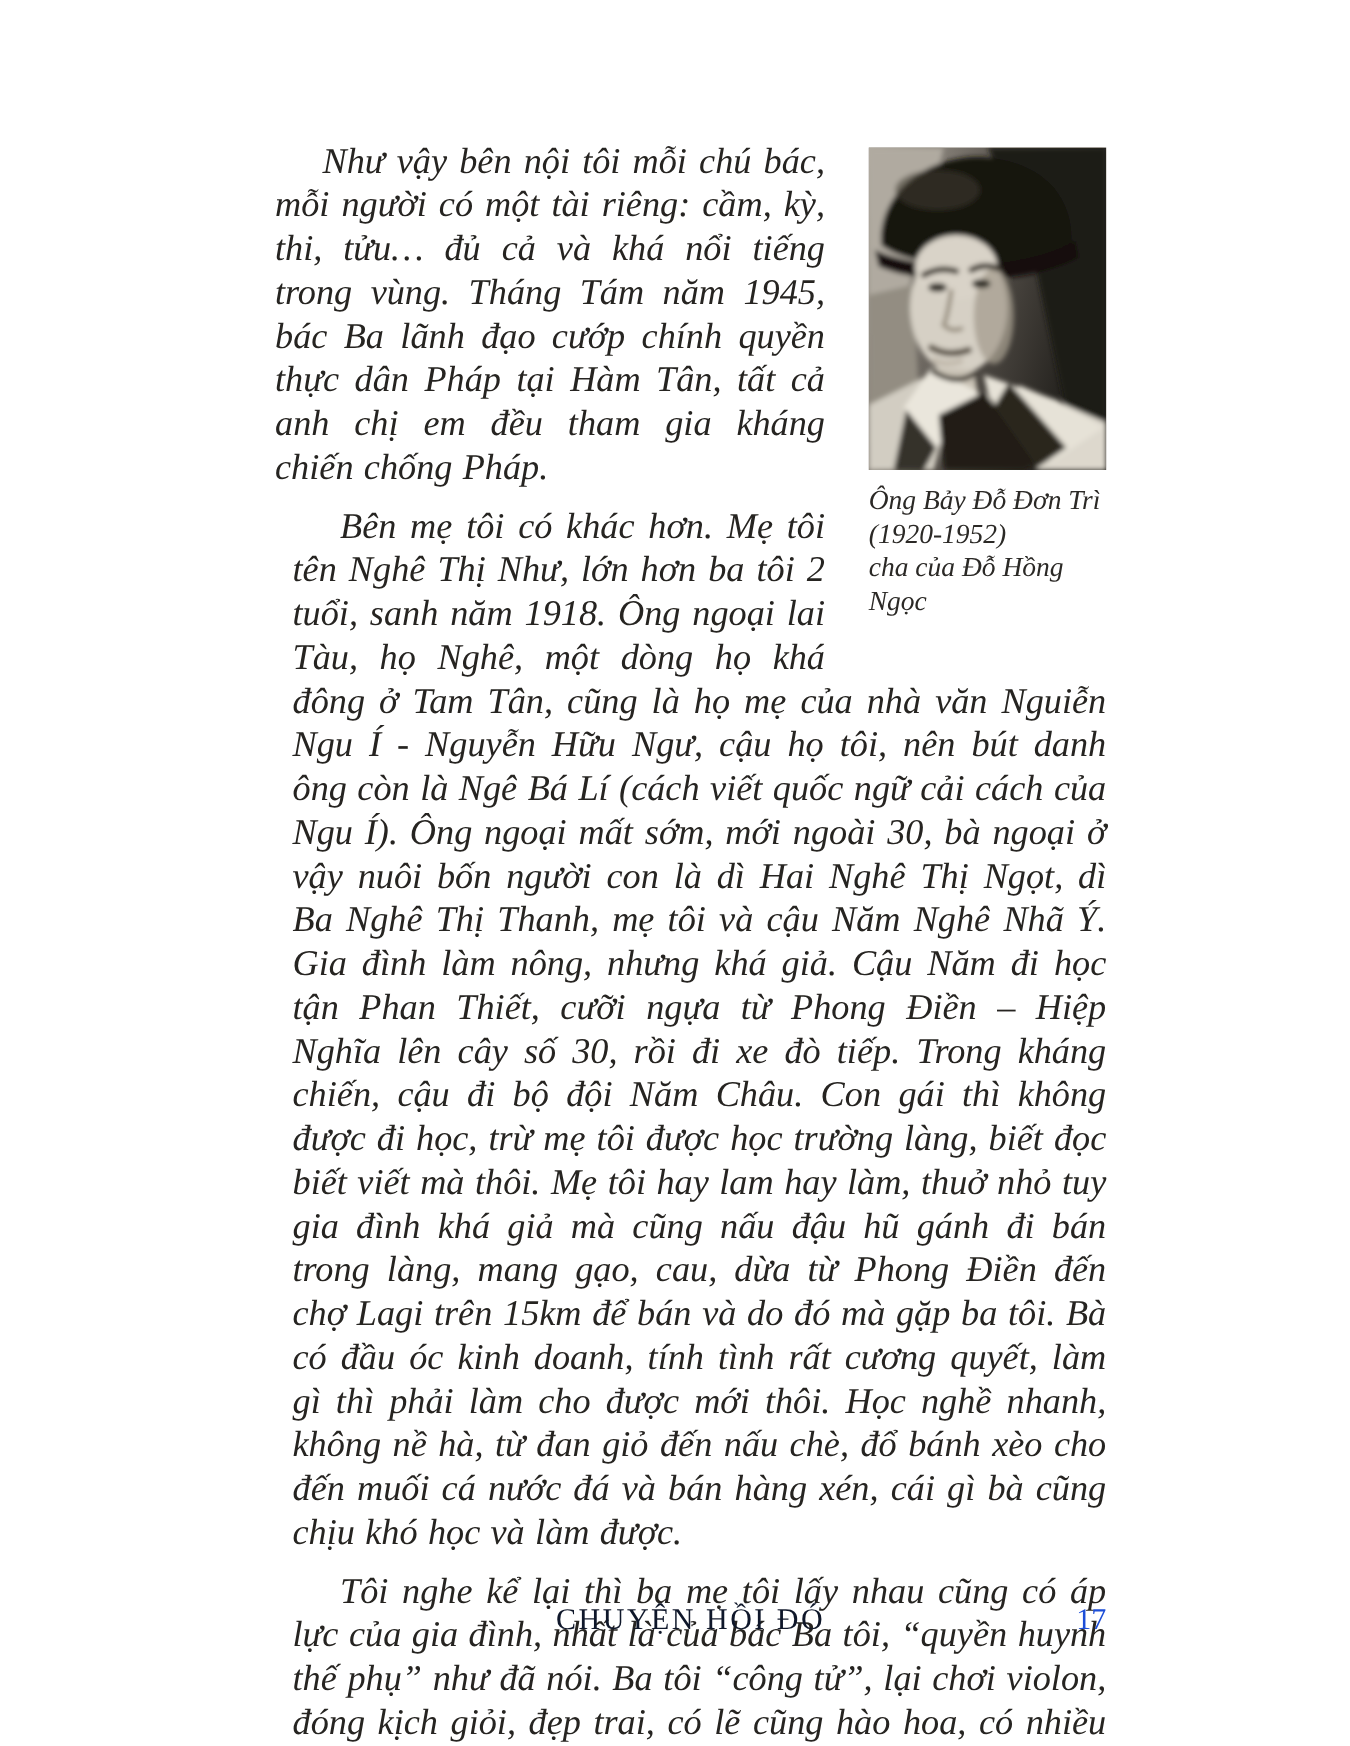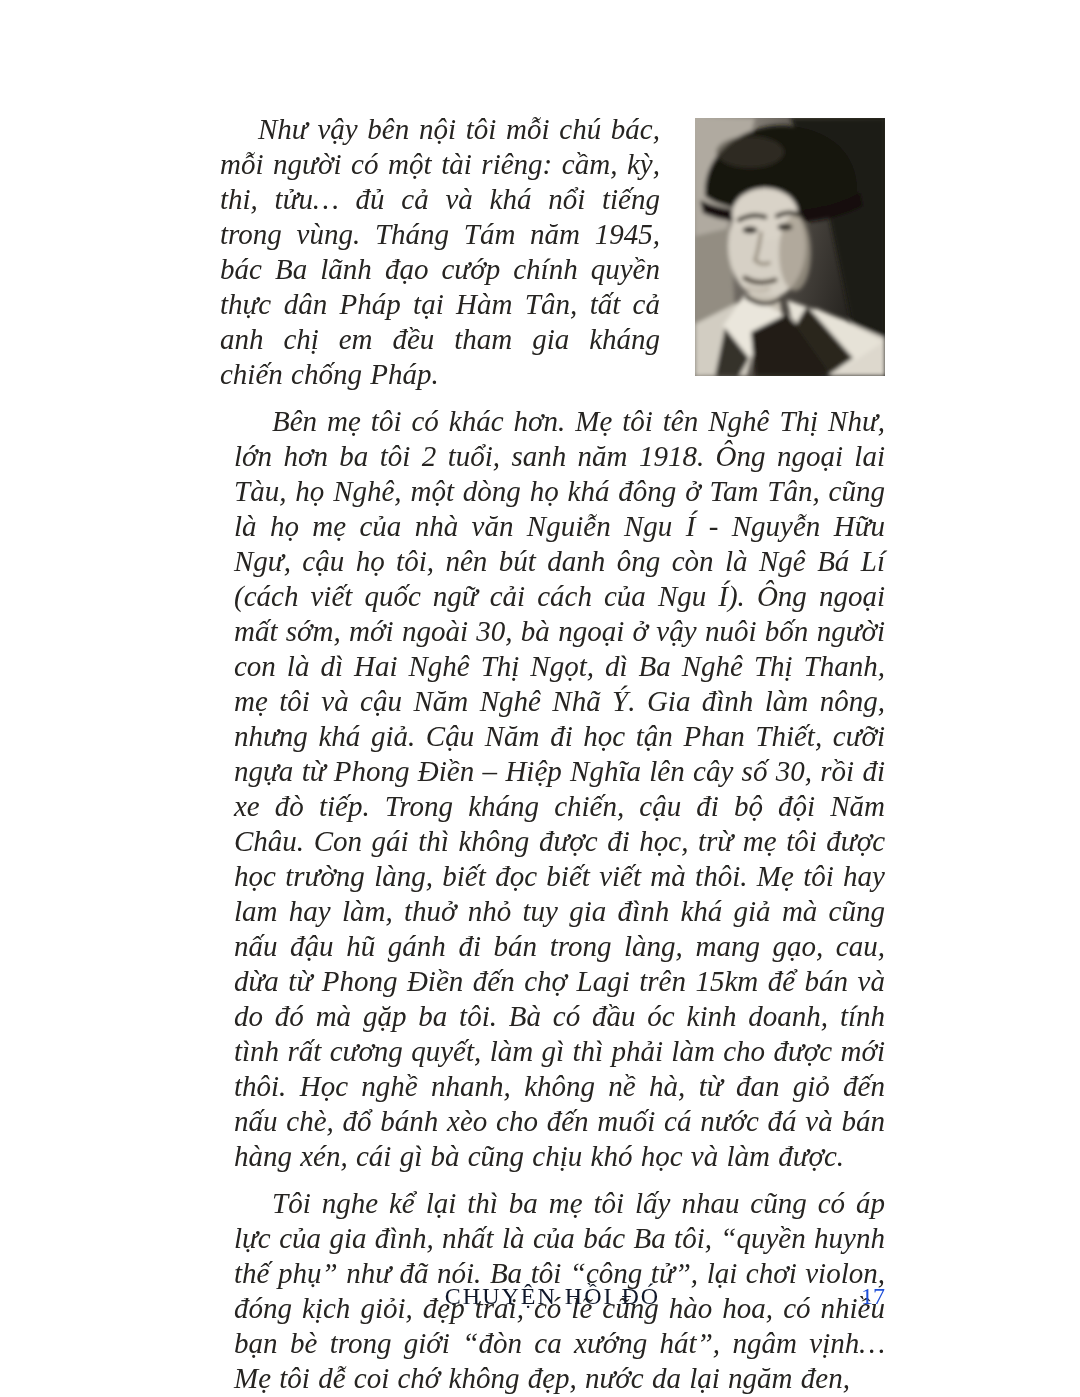--- a/index.html
+++ b/index.html
@@ -112,20 +112,25 @@
             <path d="M120,190 L190,220 L190,258 L135,258 Z" fill="#ddd8cd"></path>
             <path d="M50,176 L88,196 L52,244 L28,208 Z" fill="#eae6dc"></path>
             <path d="M92,182 L150,202 L188,224 L146,252 L96,200 Z" fill="#e6e2d7"></path>
             <path d="M50,178 Q70,192 86,180" stroke="#3a352c" stroke-width="4" fill="none"></path>
             <path d="M112,188 L158,240 L132,258 L100,208 Z" fill="#29251e"></path>
             <path d="M56,214 L92,196 L132,252 L126,258 L60,258 Z" fill="#201d17"></path>
             <path d="M30,210 L54,240 L44,258 L20,258 Z" fill="#35302a"></path>
           </g>
         </svg>
       </div>
+      <figcaption>
+        <span>Ông Bảy Đỗ Đơn Trì</span>
+        <span>(1920-1952)</span>
+        <span>cha của Đỗ Hồng Ngọc</span>
+      </figcaption>
     </figure>
 
     <p class="body-par">Như vậy bên nội tôi mỗi chú bác, mỗi người có một tài riêng: cầm, kỳ, thi, tửu… đủ cả và khá nổi tiếng trong vùng. Tháng Tám năm 1945, bác Ba lãnh đạo cướp chính quyền thực dân Pháp tại Hàm Tân, tất cả anh chị em đều tham gia kháng chiến chống Pháp.</p>
     <p class="body-par">Bên mẹ tôi có khác hơn. Mẹ tôi tên Nghê Thị Như, lớn hơn ba tôi 2 tuổi, sanh năm 1918. Ông ngoại lai Tàu, họ Nghê, một dòng họ khá đông ở Tam Tân, cũng là họ mẹ của nhà văn Nguiễn Ngu Í - Nguyễn Hữu Ngư, cậu họ tôi, nên bút danh ông còn là Ngê Bá Lí (cách viết quốc ngữ cải cách của Ngu Í). Ông ngoại mất sớm, mới ngoài 30, bà ngoại ở vậy nuôi bốn người con là dì Hai Nghê Thị Ngọt, dì Ba Nghê Thị Thanh, mẹ tôi và cậu Năm Nghê Nhã Ý. Gia đình làm nông, nhưng khá giả. Cậu Năm đi học tận Phan Thiết, cưỡi ngựa từ Phong Điền – Hiệp Nghĩa lên cây số 30, rồi đi xe đò tiếp. Trong kháng chiến, cậu đi bộ đội Năm Châu. Con gái thì không được đi học, trừ mẹ tôi được học trường làng, biết đọc biết viết mà thôi. Mẹ tôi hay lam hay làm, thuở nhỏ tuy gia đình khá giả mà cũng nấu đậu hũ gánh đi bán trong làng, mang gạo, cau, dừa từ Phong Điền đến chợ Lagi trên 15km để bán và do đó mà gặp ba tôi. Bà có đầu óc kinh doanh, tính tình rất cương quyết, làm gì thì phải làm cho được mới thôi. Học nghề nhanh, không nề hà, từ đan giỏ đến nấu chè, đổ bánh xèo cho đến muối cá nước đá và bán hàng xén, cái gì bà cũng chịu khó học và làm được.</p>
     <p class="body-par">Tôi nghe kể lại thì ba mẹ tôi lấy nhau cũng có áp lực của gia đình, nhất là của bác Ba tôi, “quyền huynh thế phụ” như đã nói. Ba tôi “công tử”, lại chơi violon, đóng kịch giỏi, đẹp trai, có lẽ cũng hào hoa, có nhiều bạn bè trong giới “đòn ca xướng hát”, ngâm vịnh… Mẹ tôi dễ coi chớ không đẹp, nước da lại ngăm đen,</p>
   </main>
 
   <footer class="footer">
     <div class="running-title">CHUYỆN HỒI ĐÓ</div>
     <div class="page-number">17</div>

